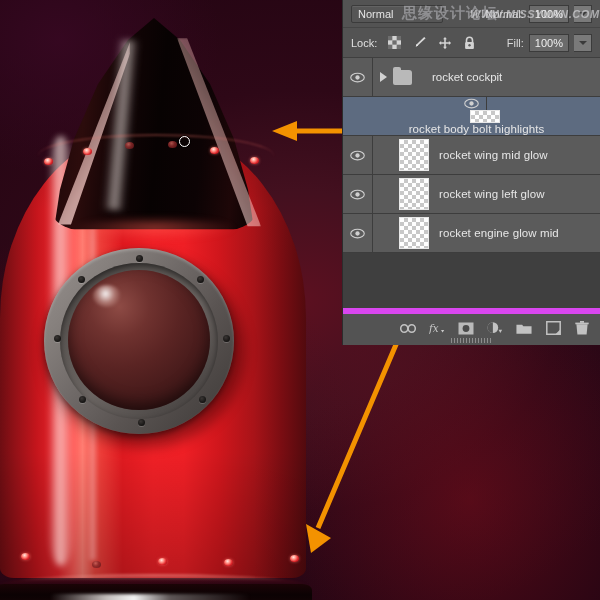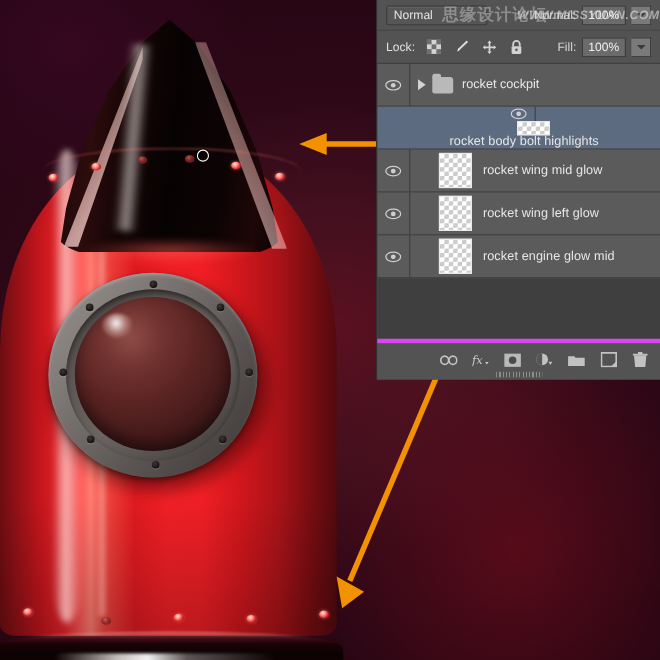--- a/index.html
+++ b/index.html
@@ -237,25 +237,25 @@
   .thumb{
     width:30px;height:32px; margin-left:6px;
     border:1px solid #e8e8e8; background:#fff;
     background-image:
       linear-gradient(45deg,#c8c8c8 25%,transparent 25%,transparent 75%,#c8c8c8 75%,#c8c8c8),
       linear-gradient(45deg,#c8c8c8 25%,transparent 25%,transparent 75%,#c8c8c8 75%,#c8c8c8);
     background-size:8px 8px; background-position:0 0,4px 4px;
   }
   .thumb.indent{ margin-left:26px; }
   .layer-name{ margin-left:10px; color:#e6e6e6; font-size:11.5px; letter-spacing:.1px; }
-  .folder-name{ margin-left:8px; color:#e6e6e6; font-size:11.5px; }
+  .folder-name{ margin-left:20px; color:#e6e6e6; font-size:11.5px; }
 
   #panel-footer{
     position:absolute; left:0; right:0; bottom:0; height:37px;
-    background:#535353; border-top:4px solid #d946ef;
+    background:#535353; border-top:6px solid #d946ef;
     display:flex; align-items:center; justify-content:flex-end; gap:13px;
     padding:0 10px 3px 0;
   }
   .fbtn{ width:16px;height:16px; display:flex;align-items:center;justify-content:center; color:#c9c9c9; }
   #grip{
     position:absolute; left:50%; bottom:2px; transform:translateX(-50%);
     width:42px;height:5px;
     background: repeating-linear-gradient(90deg,#8d8d8d 0 1px,transparent 1px 3px);
   }
 

